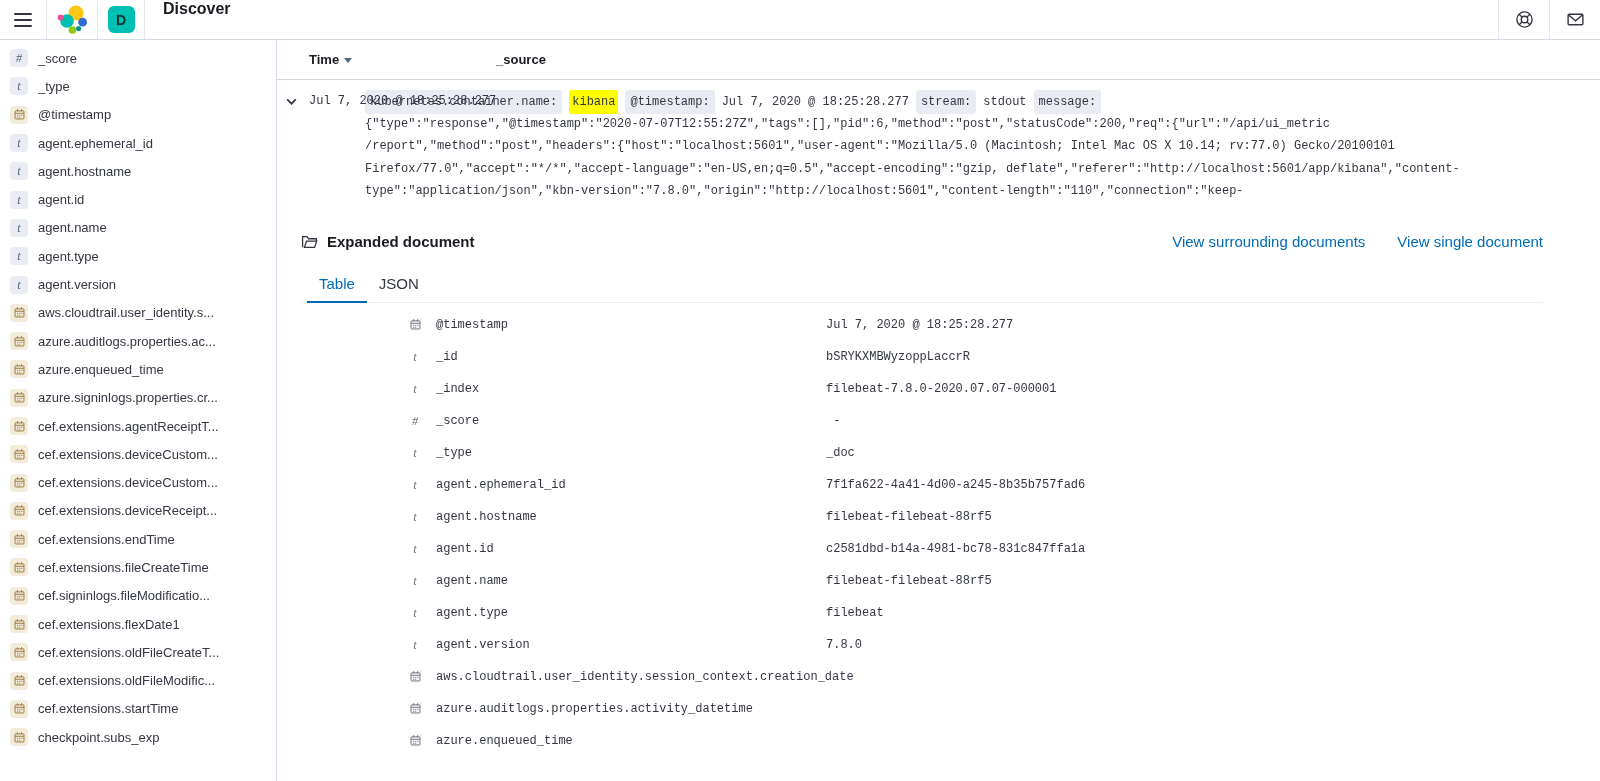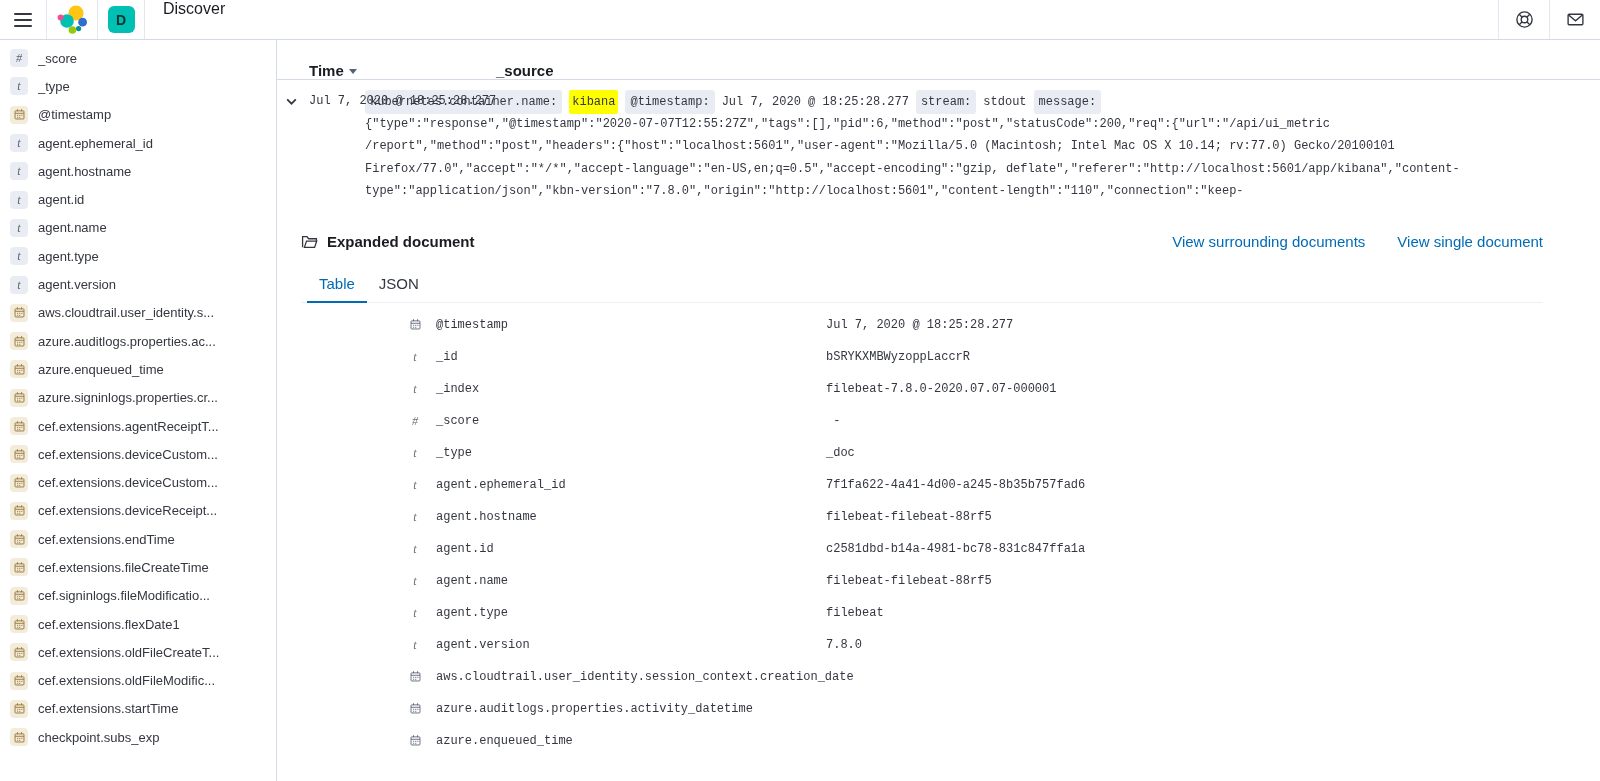--- a/index.html
+++ b/index.html
@@ -15,42 +15,42 @@
   
   .topbar{height:40px;border-bottom:1px solid var(--border);display:flex;align-items:stretch;background:#fff}
   .tb-cell{display:flex;align-items:center;justify-content:center}
   .tb-div{width:1px;background:#e3e7ef}
   .hamburger{width:46px;flex-direction:column;gap:4px}
   .hamburger span{display:block;width:18px;height:2px;background:#343741;border-radius:1px}
   .logo-cell{width:50px}
   .space-cell{width:46px}
   .space-badge{width:27px;height:27px;border-radius:6px;background:var(--space);
     display:flex;align-items:center;justify-content:center;font-weight:700;font-size:14px;color:#07332e}
-  .app-title{font-size:16px;font-weight:400;color:var(--text-dark);margin-left:18px}
+  .app-title{font-size:16px;font-weight:700;color:var(--text-dark);margin-left:18px}
   .tb-spacer{flex:1}
   .tb-icon-btn{width:50px}
 
   
   .layout{display:flex;height:741px}
   .sidebar{width:277px;flex:none;border-right:1px solid var(--border);padding-top:4px;overflow:hidden;background:#fff}
   .field-list{list-style:none}
   .field-item{height:28.3px;display:flex;align-items:center;gap:10px;padding:0 8px 0 10px;cursor:pointer}
   .field-label{font-size:13px;color:var(--text);white-space:nowrap;overflow:hidden}
 
   .tok{width:18px;height:18px;flex:none;display:inline-flex;align-items:center;justify-content:center;
     font-family:"Liberation Serif",serif;font-style:italic;font-size:12px;line-height:1}
   .tok-badge{border-radius:4px}
   .tok-badge.tok-string,.tok-badge.tok-number{background:var(--badge-bg);color:var(--tok-fg)}
   .tok-badge.tok-date{background:var(--tok-date-bg);color:var(--tok-date-fg)}
   .tok-plain{color:#69707d}
 
   
   .main{flex:1;overflow:hidden}
-  .grid-header{height:40px;border-bottom:1px solid var(--border);display:flex;align-items:flex-end;
-    font-size:15px;font-weight:700;color:var(--text-dark)}
+  .grid-header{height:40px;border-bottom:1px solid var(--border);display:flex;align-items:center;
+    font-size:13px;font-weight:700;color:var(--text-dark)}
   .col-time{margin-left:32px;width:187px;display:flex;align-items:center;gap:5px}
   .sort-arrow{width:0;height:0;border-left:4px solid transparent;border-right:4px solid transparent;
     border-top:5px solid #51627a;margin-top:2px}
   .mono{font-family:"Liberation Mono","DejaVu Sans Mono",monospace}
 
   .doc-row{position:relative;padding:11px 0 16px}
   .chevron-btn{position:absolute;left:6px;top:13px;width:16px;height:16px;display:flex;align-items:center;justify-content:center}
   .doc-time{position:absolute;left:32px;top:14px;font-size:12px;white-space:pre}
   .doc-source{margin-left:88px;font-size:12px;line-height:22.4px;white-space:nowrap}
   .src-line1{display:flex;align-items:center;gap:7px;height:22px}

